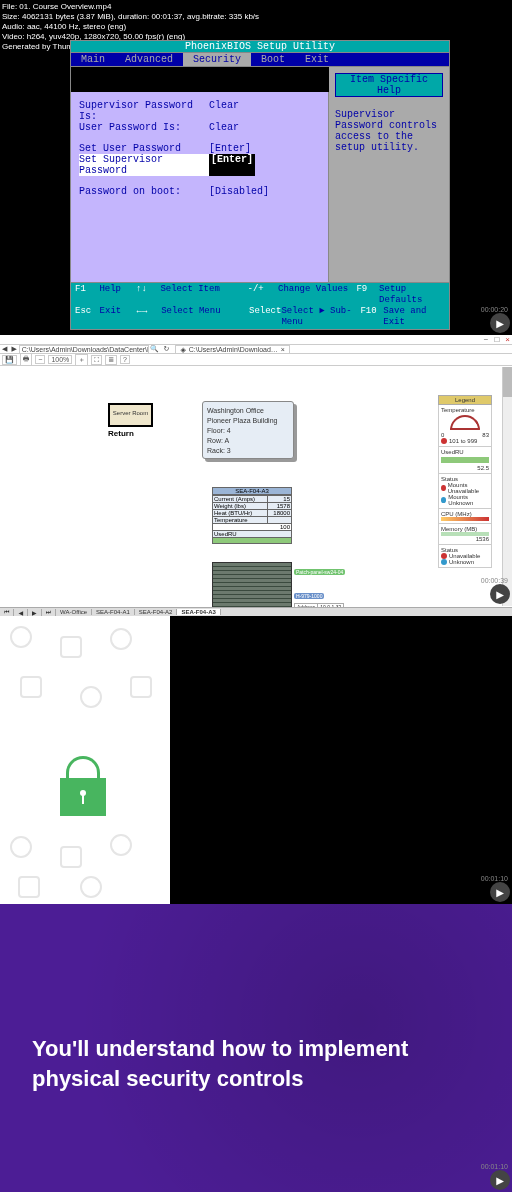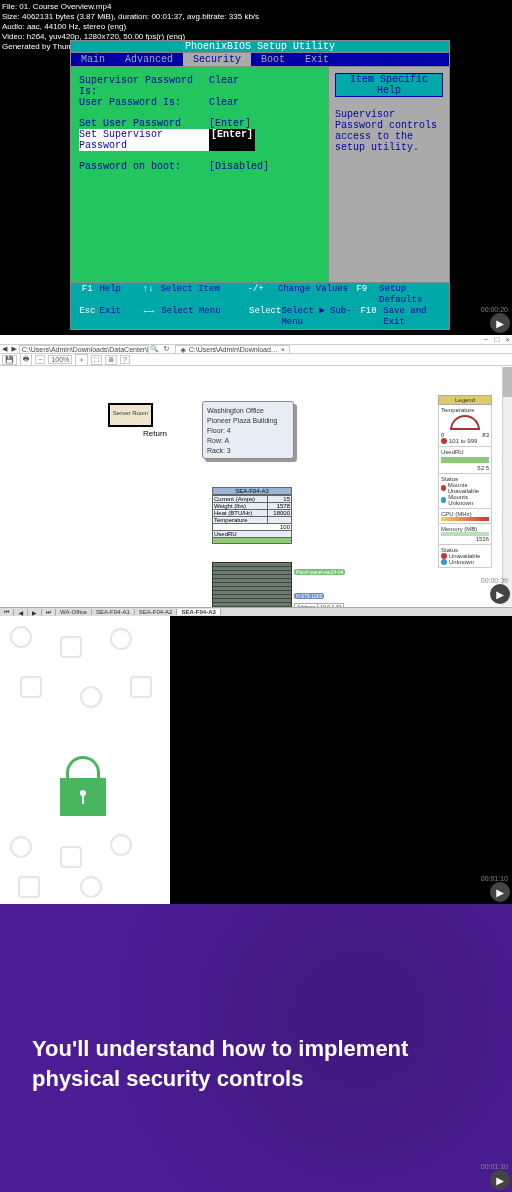--- a/index.html
+++ b/index.html
@@ -7,31 +7,31 @@
 
   
   .panel1 { width: 512px; height: 335px; background: #000; position: relative; }
   .meta { font-size: 8px; line-height: 10px; padding: 2px; font-family: Arial, sans-serif; color: #fff; }
   .bios-wrap { position: absolute; left: 70px; top: 40px; width: 380px; height: 290px; font-family: "Courier New", monospace; font-size: 10px; }
   .bios-title { background: #00a8a8; color: #fff; text-align: center; border: 1px solid #888; border-bottom: none; }
   .bios-menu { background: #0000a8; color: #aaa; display: flex; border: 1px solid #888; }
   .bios-menu div { padding: 1px 10px; }
   .bios-menu .active { background: #aaaaaa; color: #0000a8; }
   .bios-body { display: flex; height: 216px; border: 1px solid #888; border-top: none; }
-  .bios-left { flex: 1; background: #22c55e; color: #0000a8; padding: 8px; border-right: 1px solid #888; }
+  .bios-left { flex: 1; background: #c4b5fd; color: #0000a8; padding: 8px; border-right: 1px solid #888; margin-top: 25px; }
   .bios-left .row { display: flex; }
   .bios-left .lbl { width: 130px; }
   .bios-left .val { color: #0000a8; }
   .bios-left .hi .lbl { background: #fff; color: #0000a8; }
   .bios-left .hi .val { color: #000; font-weight: bold; }
   .bios-right { width: 120px; background: #aaaaaa; color: #0000a8; padding: 6px; }
   .bios-right .hdr { text-align: center; border: 1px solid #0000a8; background: #00a8a8; color:#0000a8; margin-bottom: 12px; }
   .bios-foot { background: #00a8a8; color: #0000a8; font-size: 9px; line-height: 11px; padding: 1px 4px; border: 1px solid #888; border-top: none; }
   .bios-foot .line { display: flex; }
-  .bios-foot .seg1 { width: 28px; text-align: center; }
+  .bios-foot .seg1 { width: 28px; }
   .bios-foot .seg2 { width: 42px; }
   .bios-foot .seg3 { width: 100px; }
   .bios-foot .seg4 { width: 35px; color: #fff; }
   .bios-foot .seg5 { width: 90px; }
   .bios-foot .seg6 { width: 26px; }
   .bios-foot .seg1,.bios-foot .seg6 { color: #fff; }
   .play-overlay { position:absolute; right:2px; bottom:2px; width:20px; height:20px; border-radius:50%; background:#444; color:#fff; font-size:10px; display:flex; align-items:center; justify-content:center; }
   .ts-overlay { position:absolute; right:4px; bottom:2px; font-size:7px; color:#888; }
 
   
@@ -39,21 +39,21 @@
   .titlebar { height: 9px; background:#fff; position:relative; }
   .wincontrols { position:absolute; right:2px; top:0; font-size:8px; color:#666; display:flex; gap:6px; }
   .addrbar { height: 10px; border-top:1px solid #ccc; border-bottom:1px solid #ccc; display:flex; align-items:center; font-size:7px; color:#444; }
   .addrbar .nav { padding: 0 2px; }
   .addrbar .path { border:1px solid #ccc; padding:0 2px; width:130px; overflow:hidden; white-space:nowrap; }
   .addrbar .tab { border:1px solid #ccc; border-bottom:none; padding:0 4px; margin-left:4px; display:flex; gap:3px; align-items:center; }
   .toolbar2 { height: 12px; border-bottom:1px solid #ccc; font-size:7px; display:flex; align-items:center; gap:3px; padding: 0 2px; color:#555; }
   .toolbar2 .btn { border:1px solid #ccc; padding:0 2px; }
   .canvas { position:absolute; left:0; top:32px; right:10px; bottom:10px; background:#fff; }
   .srvroom { position:absolute; left:108px; top:36px; width:45px; height:24px; background:#efe7cc; border:2px solid #000; font-size:6px; text-align:center; padding-top:5px; }
-  .srvroom-lbl { position:absolute; left:122px; top:62px; font-size:8px; color:#000; width:45px; text-align:right; }
+  .srvroom-lbl { position:absolute; left:108px; top:62px; font-size:8px; color:#000; width:45px; text-align:left;font-weight:bold; }
   .office { position:absolute; left:202px; top:34px; width:92px; height:58px; background:#e6edf5; border:1px solid #888; border-radius:3px; box-shadow:3px 3px 0 #999; font-size:7px; color:#333; padding:4px; line-height:10px; }
   .legend { position:absolute; right:10px; top:28px; width:54px; font-size:6px; color:#333; }
   .legend .hdr { background:#dfc96a; border:1px solid #aaa; text-align:center; padding:1px; }
   .legend .sec { border:1px solid #ccc; border-top:none; padding:2px; }
   .legend .gauge { width:30px; height:15px; border-top-left-radius:15px; border-top-right-radius:15px; border:2px solid #a33; margin:2px auto; position:relative; }
   .legend .bar { height:6px; background:#8ec97a; margin:2px 0; }
   .legend .dot { width:6px; height:6px; border-radius:50%; display:inline-block; margin-right:2px; }
   .legend .row { display:flex; align-items:center; }
   .rackinfo { position:absolute; left:212px; top:120px; width:80px; font-size:6px; color:#000; }
   .rackinfo .hdr2 { background:#9bb5d6; text-align:center; border:1px solid #666; }

